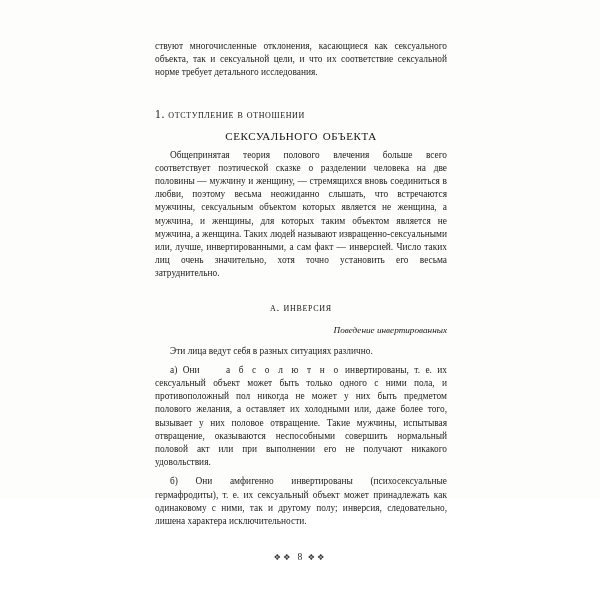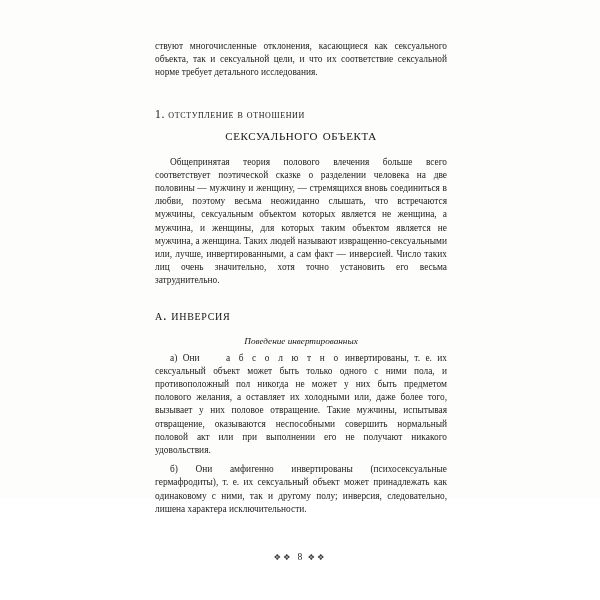--- a/index.html
+++ b/index.html
@@ -35,21 +35,21 @@
     text-justify: inter-word;
     hyphens: none;
     color: #1d1d1d;
   }
   p.indent {
     text-indent: 15px;
   }
   p.tight {
     text-indent: 0;
   }
-  .gap-top-lg { margin-top: 12px; }
+  .gap-top-lg { margin-top: 5px; }
   .gap-top-md { margin-top: 10px; }
   .gap-top-sm { margin-top: 6px; }
 
   .chapter-head {
     margin-top: 26px;
     text-align: left;
     font-size: 11.4px;
     letter-spacing: 0.6px;
     color: #141414;
     line-height: 16px;
@@ -65,29 +65,30 @@
     text-align: center;
     font-size: 16px;
     letter-spacing: 0.6px;
     font-variant: small-caps;
     text-transform: lowercase;
     margin-top: 3px;
     color: #141414;
   }
   .section-head {
     margin-top: 20px;
-    font-size: 14px;
+    text-align: center;
+    font-size: 11px;
     letter-spacing: 0.7px;
     font-variant: small-caps;
     text-transform: lowercase;
     color: #141414;
   }
   .subsection-head {
     margin-top: 12px;
-    text-align: center;
+    text-align: right;
     font-size: 9.2px;
     font-style: italic;
     color: #141414;
   }
   .spaced {
     letter-spacing: 1.6px;
     margin-left: 21px;
   }
   .footer {
     position: absolute;
@@ -122,20 +123,21 @@
       <span class="caps">Отступление в отношении</span>
     </div>
     <div class="chapter-head-line2">сексуального объекта</div>
 
     <p class="indent gap-top-lg">Общепринятая теория полового влечения больше всего соответствует поэтической сказке о разделении человека на две половины — мужчину и женщину, — стремящихся вновь соединиться в любви, поэтому весьма неожиданно слышать, что встречаются мужчины, сексуальным объектом которых является не женщина, а мужчина, и женщины, для которых таким объектом является не мужчина, а женщина. Таких людей называют извращенно-сексуальными или, лучше, инвертированными, а сам факт — инверсией. Число таких лиц очень значительно, хотя точно установить его весьма затруднительно.</p>
 
     <div class="section-head">А. Инверсия</div>
 
     <div class="subsection-head">Поведение инвертированных</div>
 
+    <p class="indent gap-top-md">Эти лица ведут себя в разных ситуациях различно.</p>
 
     <p class="indent gap-top-sm"><span>а) Они</span> <span class="spaced">а б с о л ю т н о</span> <span>инвертированы, т. е. их сексуальный объект может быть только одного с ними пола, и противоположный пол никогда не может у них быть предметом полового желания, а оставляет их холодными или, даже более того, вызывает у них половое отвращение. Такие мужчины, испытывая отвращение, оказываются неспособными совершить нормальный половой акт или при выполнении его не получают никакого удовольствия.</span></p>
 
     <p class="indent gap-top-sm">б) Они амфигенно инвертированы (психосексуальные гермафродиты), т. е. их сексуальный объект может принадлежать как одинаковому с ними, так и другому полу; инверсия, следовательно, лишена характера исключительности.</p>
 
   </div>
 
   <div class="footer">
     <span class="orn">❖❖</span><span class="pg">8</span><span class="orn">❖❖</span>
   </div>

